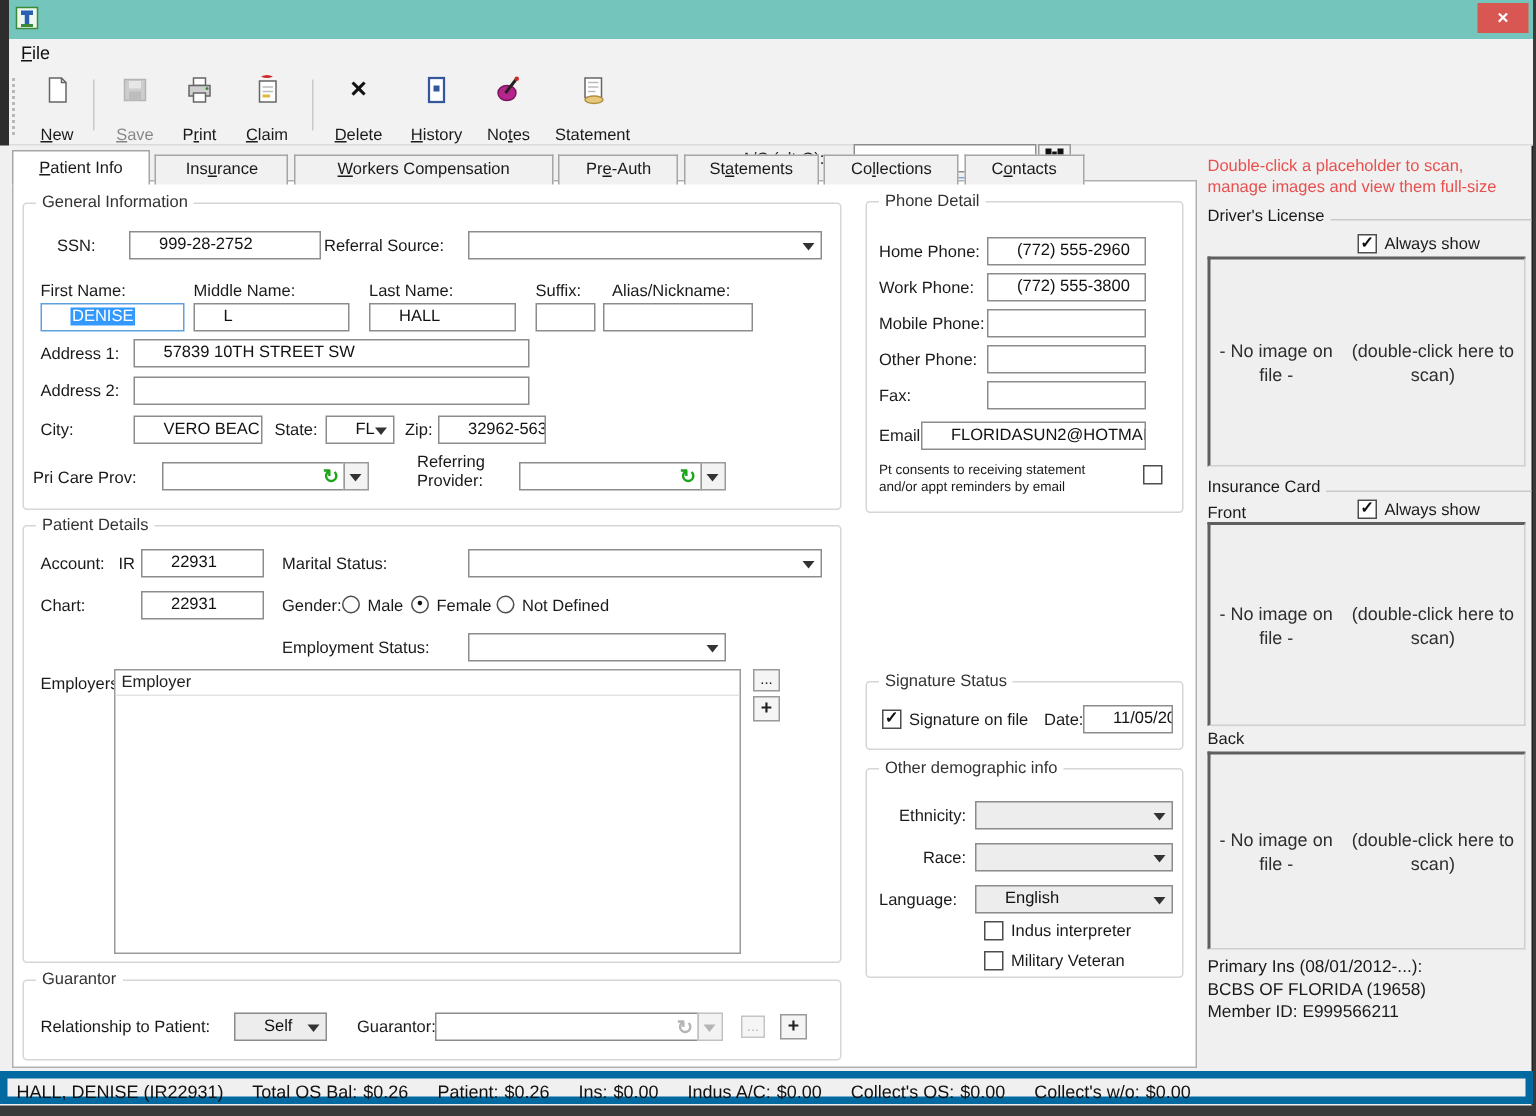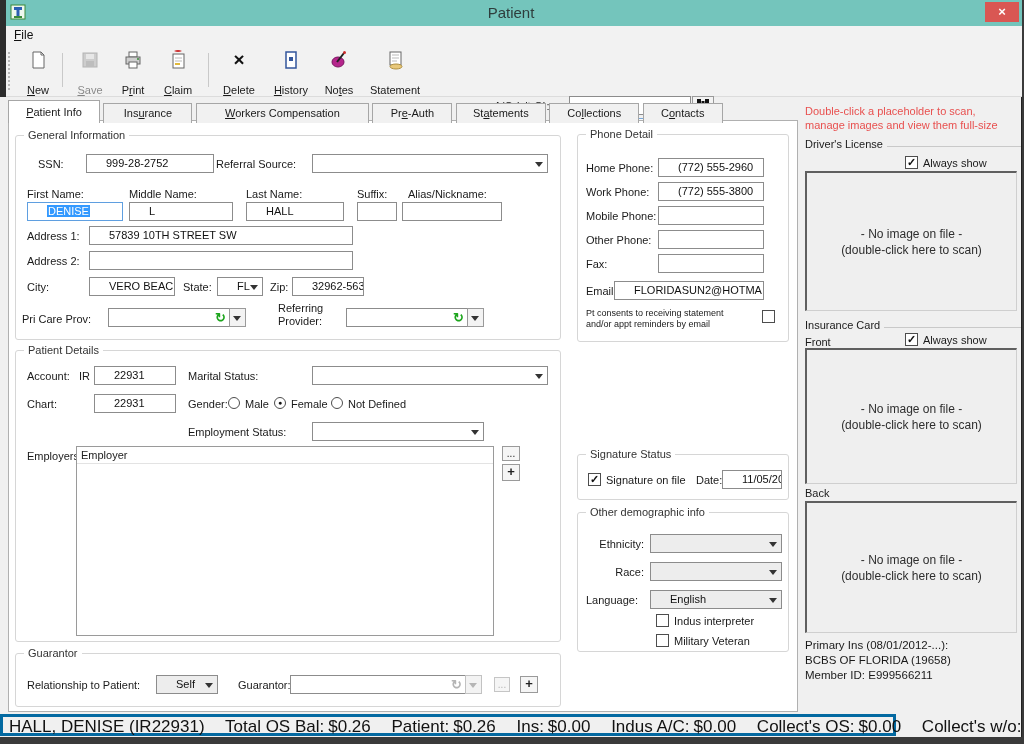--- a/index.html
+++ b/index.html
@@ -56,43 +56,42 @@
   .radio{position:absolute;width:12px;height:12px;border:1px solid #4d4d4d;border-radius:50%;background:#fff;text-align:center}
   .radio span{display:block;font-size:7px;line-height:10px;color:#111}
   .listbox{position:absolute;background:#fff;border:1px solid #9a9a9a}
   .listbox .hdr{height:17px;border-bottom:1px solid #e3e3e3;font-size:11px;padding:2px 4px;color:#222}
   
   .rpanel{position:absolute;left:803px;top:105px;width:218px;font-size:11px;color:#1a1a1a}
   .hint{position:absolute;left:2px;color:#e8504f;font-size:11px;white-space:nowrap}
   .rp-head{position:absolute;left:2px;right:0;display:flex;align-items:center}
   .rp-head .t{padding-right:4px;white-space:nowrap}
   .rp-head .hline{flex:1;border-top:1px solid #c9c9c9;margin-top:4px}
-  .ph{position:absolute;background:#efefef;border-top:2px solid #5f5f5f;border-left:2px solid #5f5f5f;border-right:1px solid #cfcfcf;border-bottom:1px solid #cfcfcf;display:flex;flex-direction:column;align-items:center;justify-content:center;color:#2e2e2e;font-size:12px;text-align:center}
+  .ph{position:absolute;background:#efefef;border-top:2px solid #5f5f5f;border-left:2px solid #5f5f5f;border-right:1px solid #cfcfcf;border-bottom:1px solid #cfcfcf;display:flex;align-items:center;justify-content:center;color:#2e2e2e;font-size:12px;text-align:center}
   .ph div{line-height:16px}
   
-  .statusbar{position:absolute;left:0;top:714px;width:896px;height:22px;background:#f0f0f0;border:3px solid #0369a1;font-size:17px;line-height:19px;color:#111;padding-left:6px;white-space:nowrap}
+  .statusbar{position:absolute;left:0;top:714px;width:1022px;height:22px;background:#f0f0f0;border:5px solid #0369a1;font-size:12px;line-height:19px;color:#111;padding-left:6px;white-space:nowrap}
   .st-item{margin-right:16px}
   .st-item b{font-weight:normal;margin-left:4px}
   u{text-decoration:underline}
 </style>
 </head>
 <body>
 
 <div class="win">
 
   <div class="titlebar">
     <span class="app-icon">
       <svg width="16" height="16">
           <rect x="1" y="1" width="14" height="14" fill="#eef7ee" stroke="#3a8a3a"></rect>
           <rect x="4" y="3" width="8" height="3" fill="#2b5fb3"></rect>
           <rect x="6.5" y="6" width="3" height="6" fill="#2b5fb3"></rect>
           <rect x="4" y="12" width="8" height="2" fill="#3a8a3a"></rect>
         </svg>
     </span>
-    <div class="title">Patient</div>
     <div class="close-btn">×</div>
   </div>
   <div class="left-edge"></div>
 
   <div class="menubar">
     <span class="menu-item"><u>F</u>ile</span>
   </div>
 
   <div class="toolbar">
     <div class="grip"></div>

